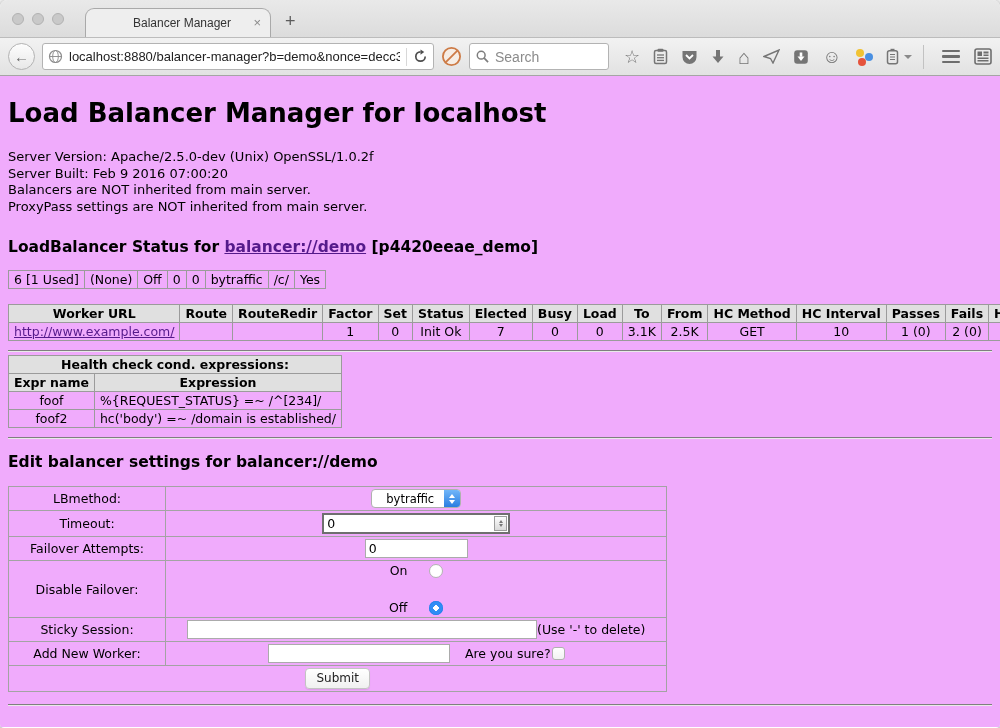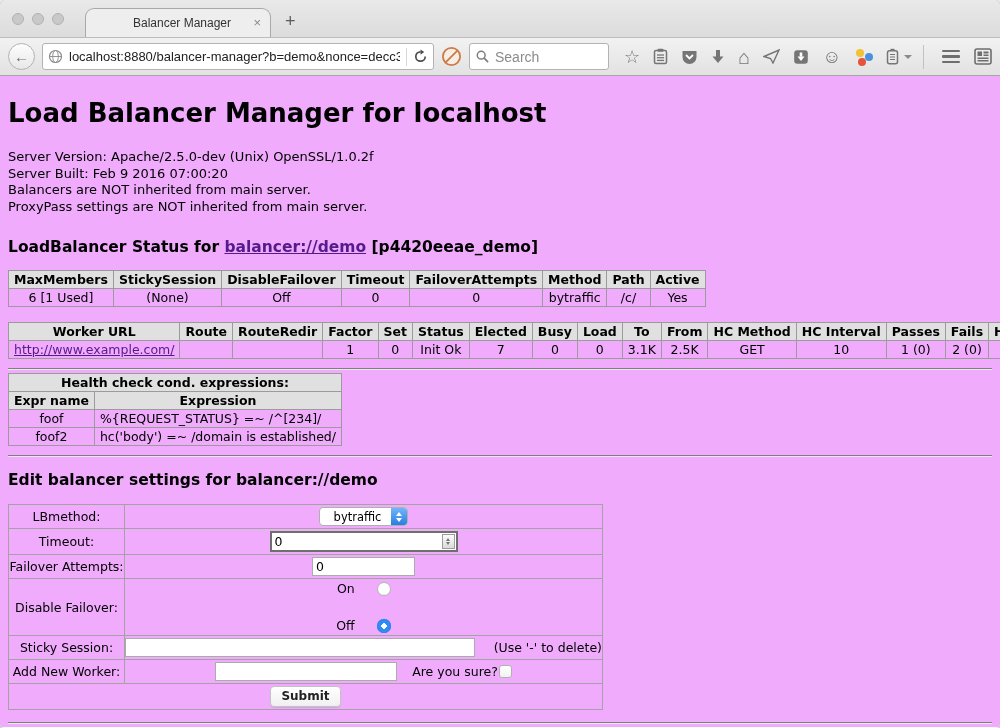--- a/index.html
+++ b/index.html
@@ -74,21 +74,21 @@
   table { border-collapse:collapse; font-size:12.5px; }
   th,td { border:1px solid #9b9b9b; padding:1px 5px; text-align:center; white-space:nowrap; height:18px; }
   th { background:#e0e0e0; font-weight:bold; }
   .t1 { margin-top:14px; }
   .t2 { margin-top:15px; }
   .t3 td.expr { text-align:left; }
   td.url-cell { text-align:right;margin-left:12px; }
   hr { border:none; border-top:1px solid #7f7f7f; border-bottom:1px solid #e9e9e9; height:1px; background:#c4c4c4; margin:9px 0 0; }
   
   .form-table { width:595px; margin-top:15px; }
-  .form-table td { border:1px solid #a3a3a3; padding:2px 0; }
+  .form-table td { border:1px solid #a3a3a3; padding:2px 21px; }
   .label-cell { width:116px; }
   .mac-select { display:inline-flex; align-items:stretch; height:19px; border:1px solid #b0b0b0; border-radius:4px; background:#fff; overflow:hidden; vertical-align:middle; }
   .sel-text { font-size:11.5px; padding:2px 10px 0 14px; min-width:68px; text-align:center; }
   .stepper { width:16px; background:linear-gradient(#71b6f9,#2a7de1); display:flex; flex-direction:column; align-items:center; justify-content:center; gap:2px; }
   .stepper i { width:0; height:0; border-left:3.5px solid transparent; border-right:3.5px solid transparent; }
   .stepper .up { border-bottom:4px solid #fff; }
   .stepper .dn { border-top:4px solid #fff; }
   .num-wrap { display:inline-flex; align-items:center; width:188px; height:21px; border:2px solid #6f6f6f; background:#fff; vertical-align:middle; }
   .num-wrap input { flex:1; border:none; outline:none; font-size:12.5px; font-family:"DejaVu Sans",sans-serif; padding:0 0 0 3px; min-width:0; }
   .spin { width:13px; height:15px; margin-right:1px; border:1px solid #9c9c9c; background:linear-gradient(#fcfcfc,#dadada); display:flex; flex-direction:column; align-items:center; justify-content:center; gap:1px; flex:none; }
@@ -103,21 +103,21 @@
   .worker-input { width:182px; margin-right:14px; }
   .radio { display:inline-block; width:14px; height:14px; border-radius:50%; border:1px solid #b3b3b3; background:#fff; vertical-align:middle; }
   .radio.checked { border:none; background:radial-gradient(circle, #ffffff 0 2.6px, #2f8cf5 2.7px); box-shadow:0 0 0 0.5px #1d7ae8 inset; }
   .df-grid { display:inline-grid; grid-template-columns:auto auto; column-gap:7px; row-gap:3px; align-items:center;gap:22px; }
   .df-grid .lbl { text-align:right; }
   .checkbox { display:inline-block; width:13px; height:13px; border:1px solid #b0b0b0; border-radius:3px; background:linear-gradient(#fff,#f2f2f2); vertical-align:middle; }
   .submit-cell { text-align:center; }
   .submit-btn {
     font-family:"DejaVu Sans",sans-serif; font-size:12px; color:#222;
     background:linear-gradient(#ffffff,#f0f0f0); border:1px solid #c3c3c3; border-radius:4px;
-    padding:2px 10px 3px; box-shadow:0 1px 1px rgba(0,0,0,.08);font-weight:bold;
+    padding:2px 10px 3px; box-shadow:0 1px 1px rgba(0,0,0,.08);
   }
   .bottom-rule { margin-top:12px; }
   svg { display:block; }
 </style>
 </head>
 <body>
 
 <div class="window">
 
   <div class="tab-bar">
@@ -252,30 +252,20 @@
       <div>Server Version: Apache/2.5.0-dev (Unix) OpenSSL/1.0.2f</div>
       <div>Server Built: Feb 9 2016 07:00:20</div>
       <div>Balancers are NOT inherited from main server.</div>
       <div>ProxyPass settings are NOT inherited from main server.</div>
     </div>
 
     <h3><span>LoadBalancer Status for </span><a href="#">balancer://demo</a><span> [p4420eeae_demo]</span></h3>
 
     <table class="t1">
       <tbody>
-          <tr>
-        <th>MaxMembers</th>
-        <th>StickySession</th>
-        <th>DisableFailover</th>
-        <th>Timeout</th>
-        <th>FailoverAttempts</th>
-        <th>Method</th>
-        <th>Path</th>
-        <th>Active</th>
-      </tr>
       <tr>
         <td>6 [1 Used]</td>
         <td>(None)</td>
         <td>Off</td>
         <td>0</td>
         <td>0</td>
         <td>bytraffic</td>
         <td>/c/</td>
         <td>Yes</td>
       </tr>

